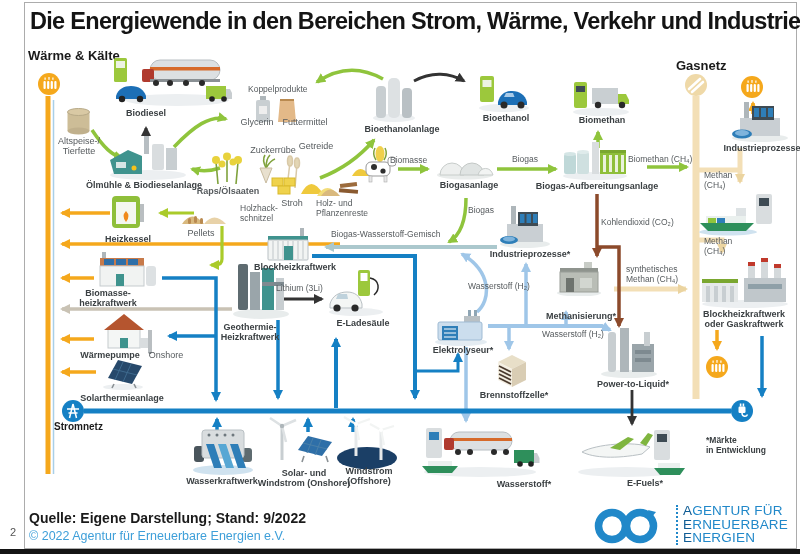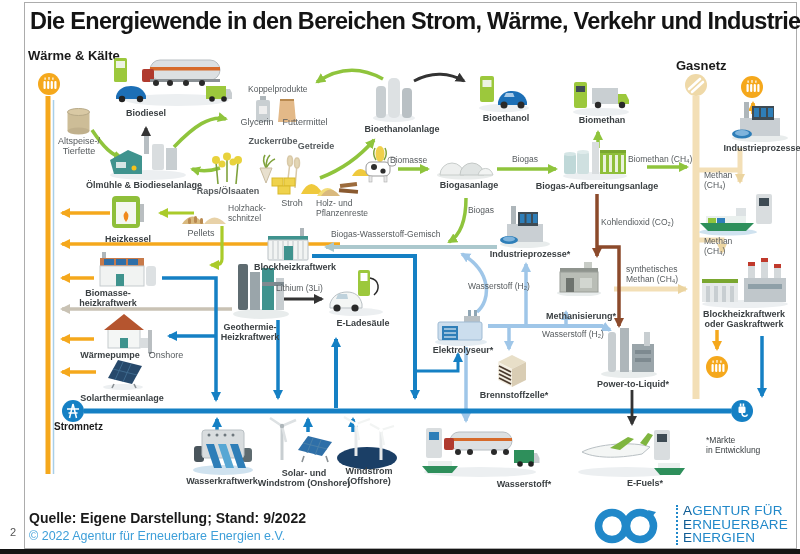--- a/index.html
+++ b/index.html
@@ -12,21 +12,21 @@
   .ic{position:absolute}
   .wires{position:absolute;left:0;top:0}
   .foot-src{position:absolute;left:29px;top:510px;font-size:14px;font-weight:bold;color:#1A1A1A}
   .foot-cc{position:absolute;left:29px;top:529px;font-size:12.5px;color:#3E9FD9}
   .artifact{position:absolute;left:10px;top:526px;font-size:11px;color:#555}
   .botbar{position:absolute;left:0;top:549px;width:800px;height:5px;background:#141414}
   .logo-text{position:absolute;left:683px;top:504px}
   .logoline{font-size:13.5px;font-weight:normal;color:#2188C9;line-height:1.0;letter-spacing:.2px}
   .logoline::first-letter{color:#0F5C94}
   .logo-dots{position:absolute;left:676px;top:505px;height:40px;border-left:2px dotted #2188C9}
-  .fnote{position:absolute;left:706px;top:435px;font-size:8.5px;font-weight:normal;color:#3B4043;white-space:pre-line}
+  .fnote{position:absolute;left:706px;top:435px;font-size:8.5px;font-weight:bold;color:#3B4043;white-space:pre-line}
 </style>
 </head>
 <body>
 
 <div class="frame"></div>
 <div class="title">Die Energiewende in den Bereichen Strom, Wärme, Verkehr und Industrie</div>
 
 <svg class="wires" width="800" height="554">
   <defs>
     <marker id="mg" markerUnits="userSpaceOnUse" markerWidth="12" markerHeight="12" refX="8" refY="5" orient="auto">
@@ -538,34 +538,34 @@
   </svg>
 
 <div class="nl" style="left:146px;top:108px">Biodiesel</div>
 <div class="nl" style="left:79px;top:136px;font-weight:normal;color:#565B5E">Altspeise-/
 Tierfette</div>
 <div class="nl" style="left:144px;top:180px">Ölmühle &amp; Biodieselanlage</div>
 <div class="nl" style="left:228px;top:186px;font-weight:bold;color:#565B5E">Raps/Ölsaaten</div>
 <div class="fl" style="left:248px;top:84px">Koppelprodukte</div>
 <div class="nl" style="left:257px;top:117px;font-weight:normal;color:#565B5E">Glycerin</div>
 <div class="nl" style="left:305px;top:117px;font-weight:normal;color:#565B5E">Futtermittel</div>
-<div class="nl" style="left:273px;top:136px;font-weight:bold;color:#565B5E">Zuckerrübe</div>
-<div class="nl" style="left:316px;top:141px;font-weight:bold;color:#565B5E">Getreide</div>
+<div class="nl" style="left:273px;top:145px;font-weight:normal;color:#565B5E">Zuckerrübe</div>
+<div class="nl" style="left:316px;top:141px;font-weight:normal;color:#565B5E">Getreide</div>
 <div class="nl" style="left:292px;top:198px;font-weight:normal;color:#565B5E">Stroh</div>
 <div class="fl" style="left:316px;top:198px">Holz- und
 Pflanzenreste</div>
 <div class="nl" style="left:402px;top:124px">Bioethanolanlage</div>
 <div class="nl" style="left:506px;top:113px">Bioethanol</div>
 <div class="nl" style="left:602px;top:115px">Biomethan</div>
 <div class="nl" style="left:469px;top:180px">Biogasanlage</div>
 <div class="nl" style="left:597px;top:181px">Biogas-Aufbereitungsanlage</div>
 <div class="nl" style="left:762px;top:143px">Industrieprozesse</div>
 <div class="nl" style="left:128px;top:234px">Heizkessel</div>
 <div class="nl" style="left:201px;top:228px;font-weight:normal;color:#565B5E">Pellets</div>
-<div class="fl" style="left:228px;top:203px">Holzhack-
+<div class="fl" style="left:240px;top:203px">Holzhack-
 schnitzel</div>
 <div class="nl" style="left:295px;top:262px">Blockheizkraftwerk</div>
 <div class="nl" style="left:530px;top:249px">Industrieprozesse*</div>
 <div class="nl" style="left:108px;top:288px">Biomasse-
 heizkraftwerk</div>
 <div class="nl" style="left:363px;top:318px">E-Ladesäule</div>
 <div class="nl" style="left:250px;top:322px">Geothermie-
 Heizkraftwerk</div>
 <div class="nl" style="left:110px;top:350px">Wärmepumpe</div>
 <div class="nl" style="left:166px;top:350px;font-weight:normal;color:#565B5E">Onshore</div>

